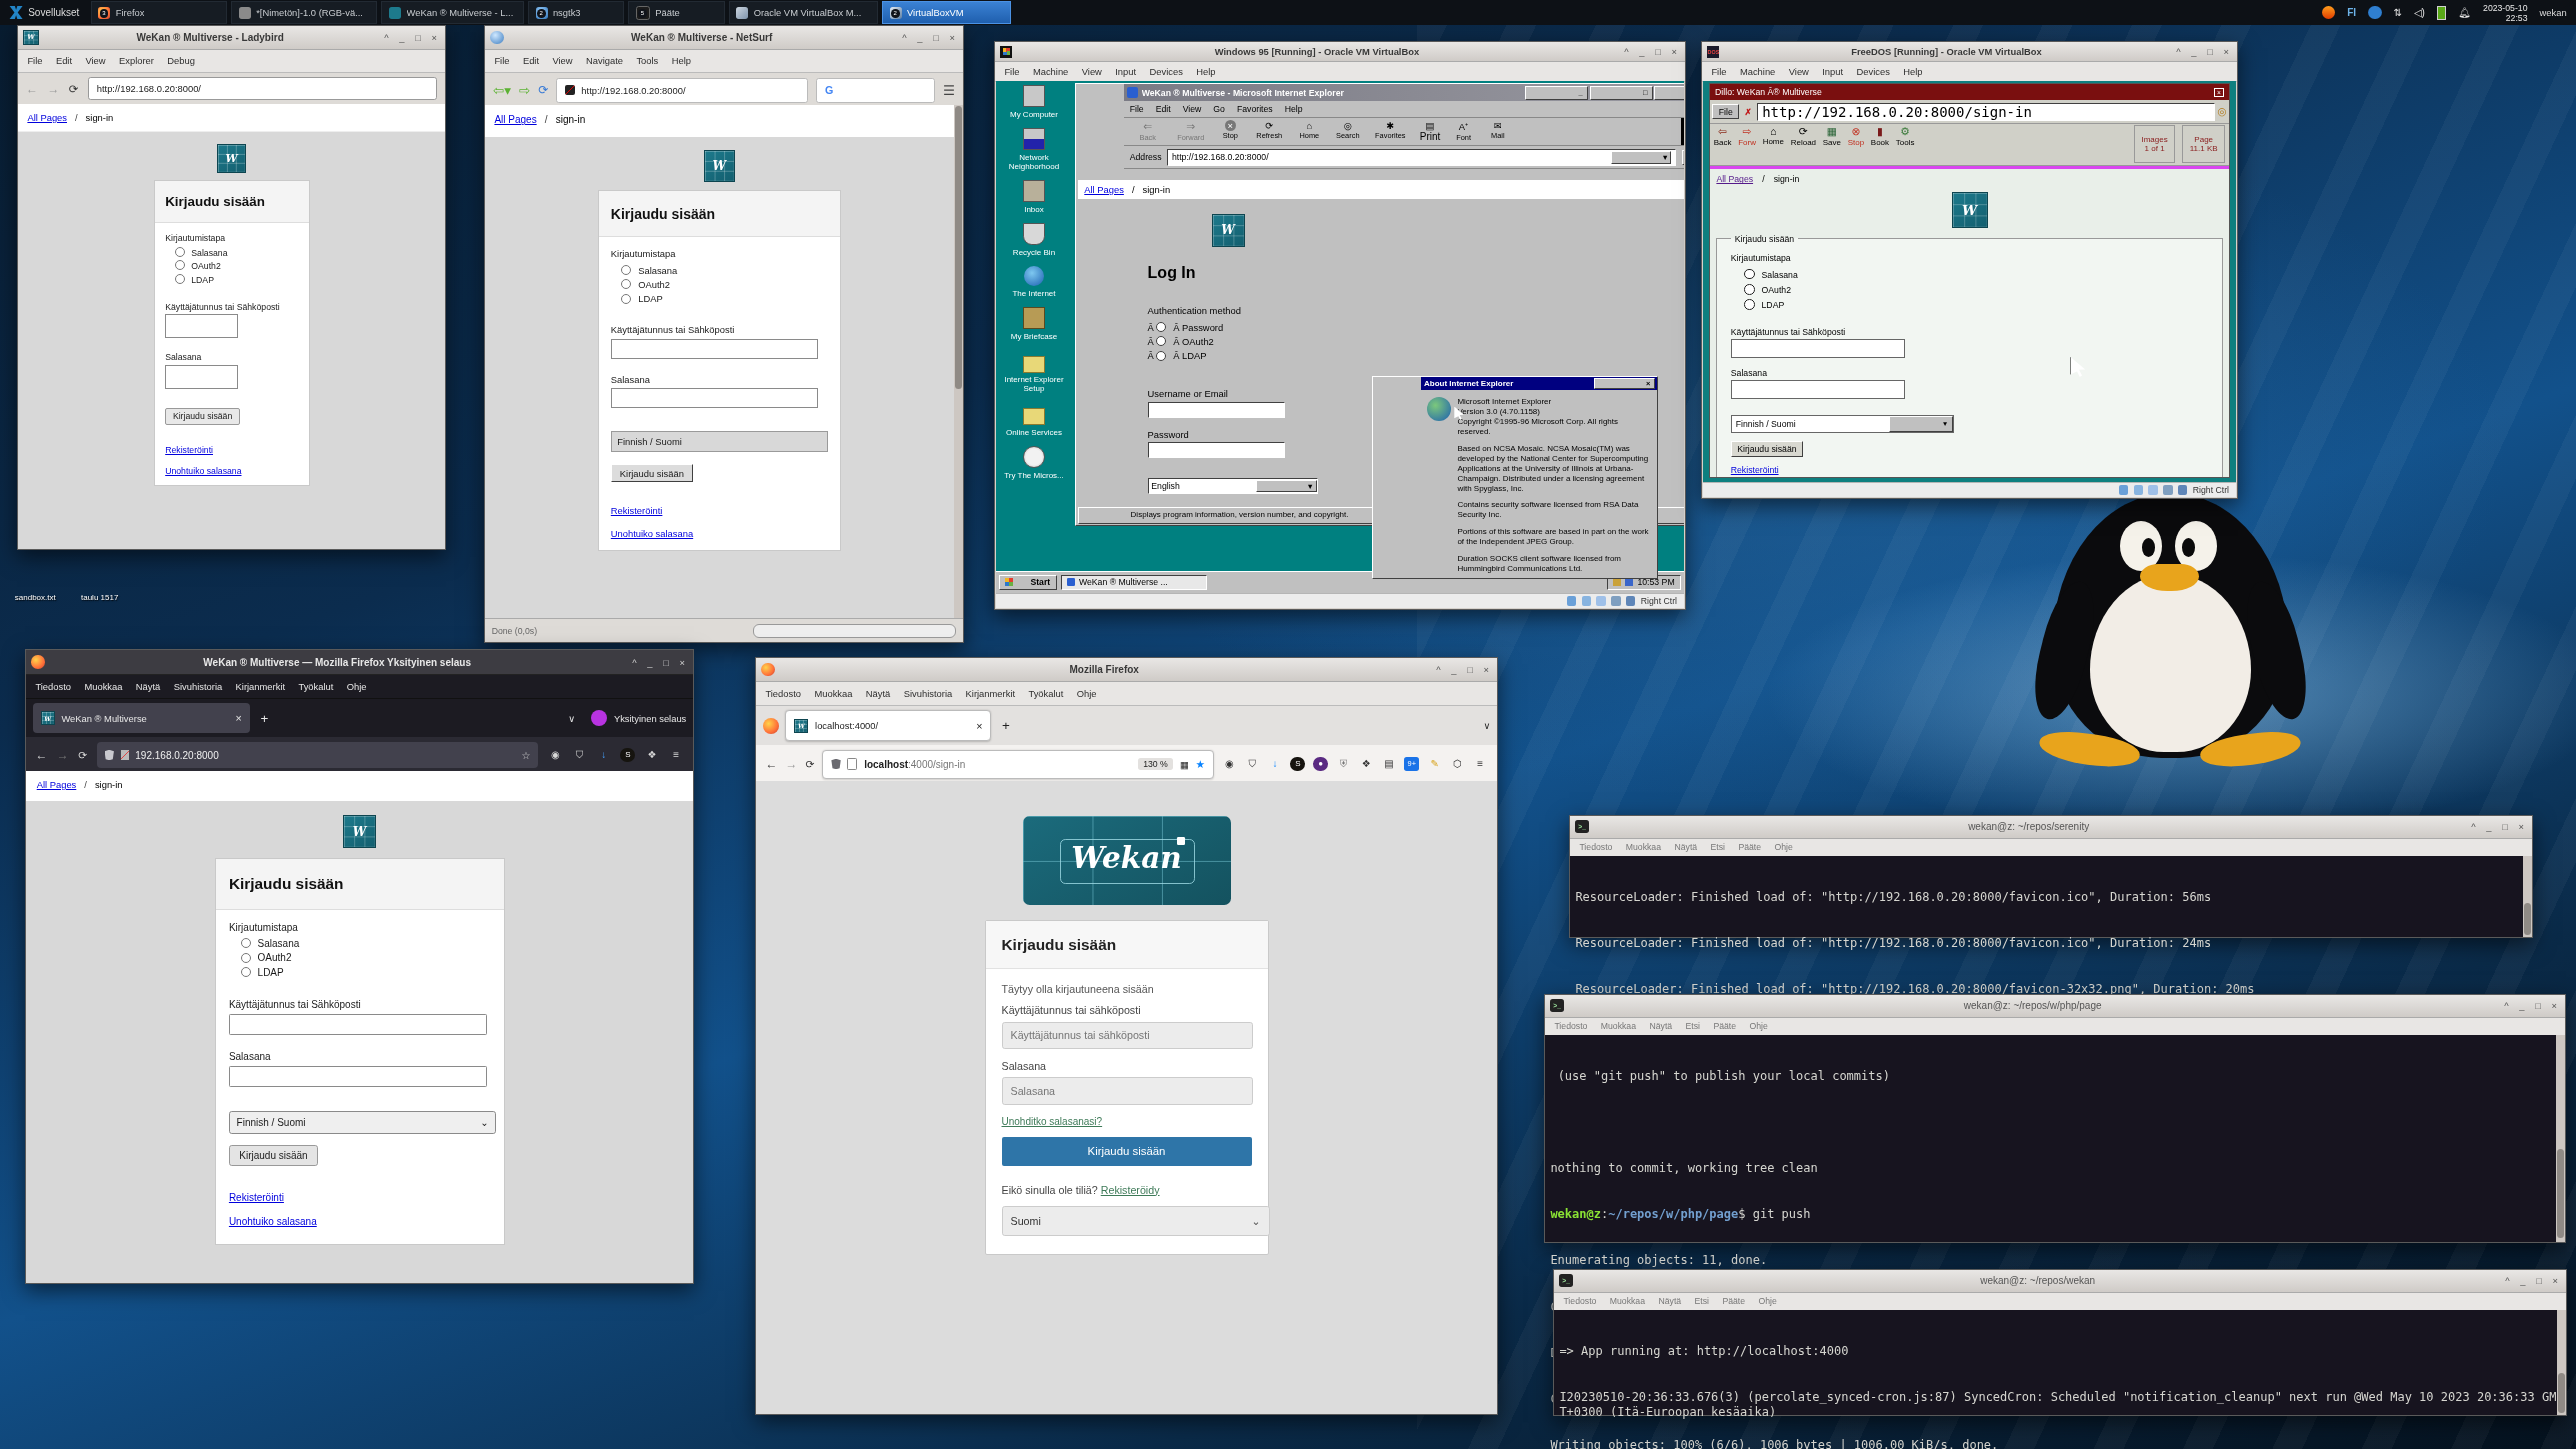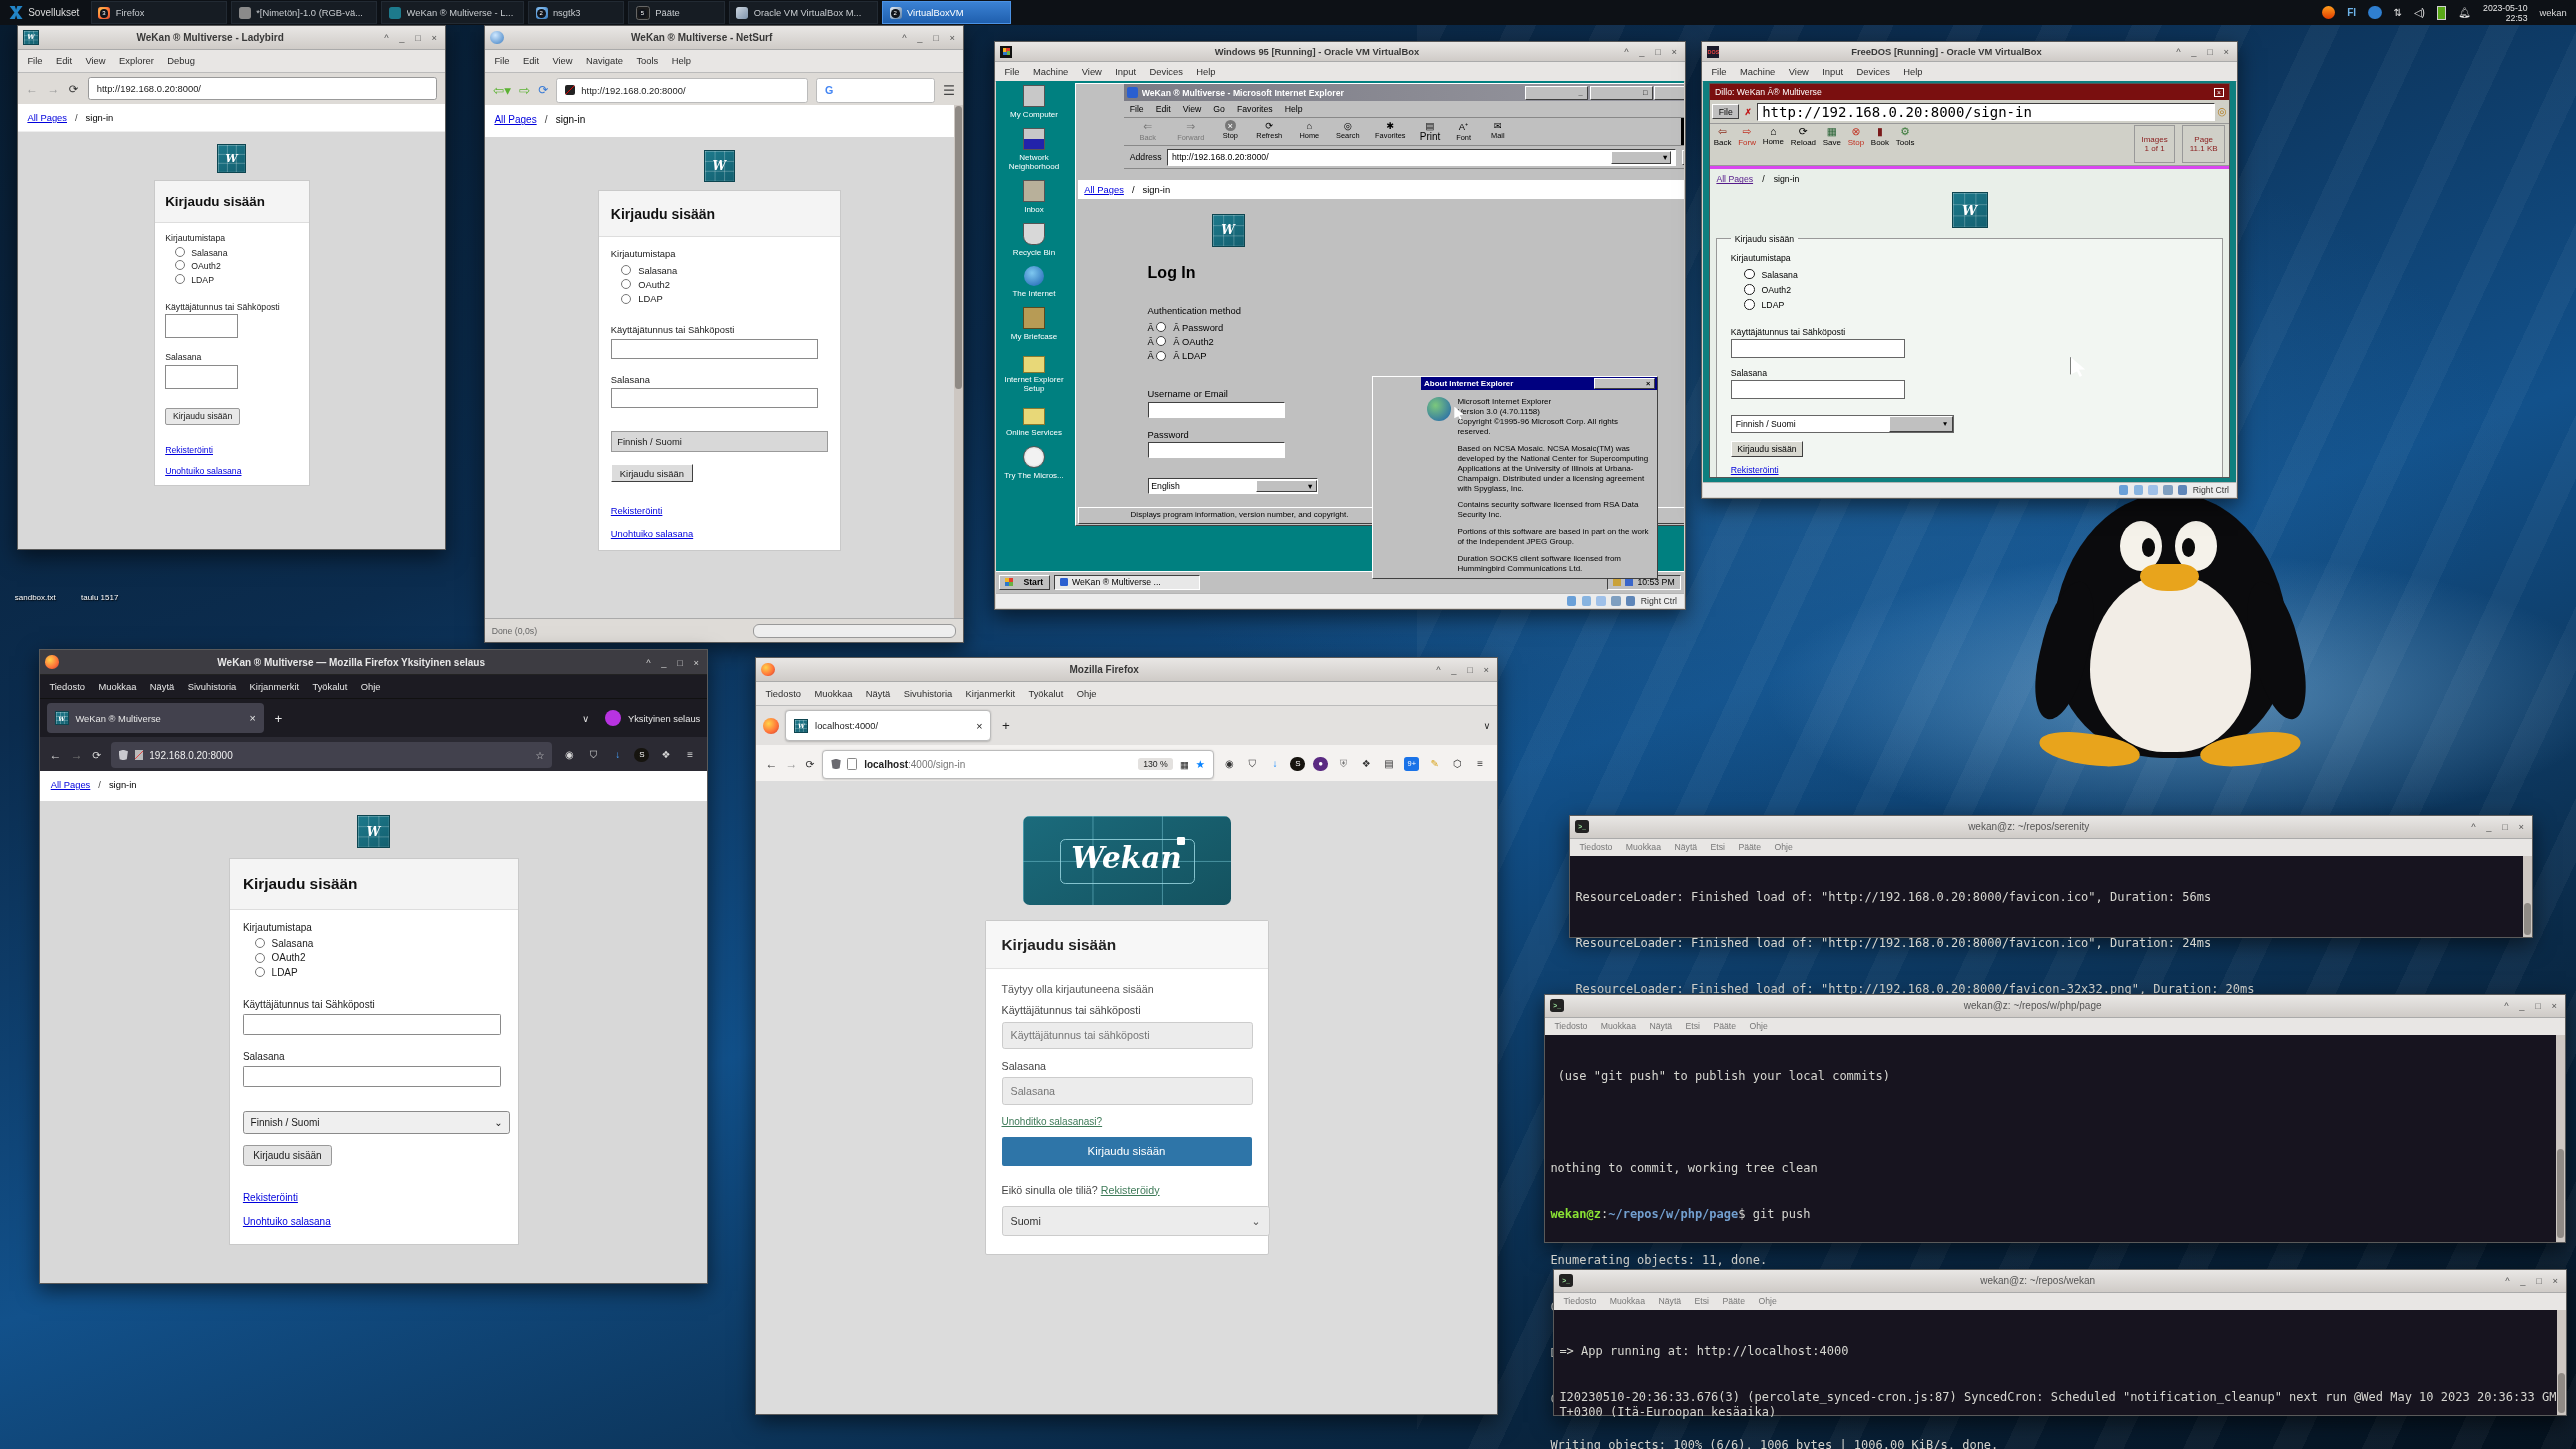--- a/index.html
+++ b/index.html
@@ -486,21 +486,21 @@
           <div style="margin-bottom:6.7px">Based on NCSA Mosaic. NCSA Mosaic(TM) was developed by the National Center for Supercomputing Applications at the University of Illinois at Urbana-Champaign. Distributed under a licensing agreement with Spyglass, Inc.</div>
           <div style="margin-bottom:6.7px">Contains security software licensed from RSA Data Security Inc.</div>
           <div style="margin-bottom:6.7px">Portions of this software are based in part on the work of the Independent JPEG Group.</div>
           <div>Duration SOCKS client software licensed from Hummingbird Communications Ltd.</div>
         </div>
       </div>
       <div class="mcursor" style="position:absolute;left:81px;top:29.5px;width:9.4px;height:13.4px"></div>
     </div>
 
     <div class="bevout" style="position:absolute;left:0;bottom:0;right:0;height:21.5px;border-right:none;border-left:none;border-bottom:none;display:flex;align-items:center;gap:4px;padding:0 2.7px">
-      <span class="bevout" style="display:flex;align-items:center;gap:10px;padding:1.3px 5.4px;font-weight:bold;font-size:8.7px">
+      <span class="bevout" style="display:flex;align-items:center;gap:17px;padding:1.3px 5.4px;font-weight:bold;font-size:8.7px">
         <span style="width:8px;height:8px;background:conic-gradient(#e53e30 0 25%,#6ab043 0 50%,#2e78c9 0 75%,#f3b521 0)"></span>
         <span>Start</span>
         </span>
       <span class="bevin" style="display:flex;align-items:center;gap:4px;padding:1.3px 5.4px;font-size:8.7px;background:#e8e8e8;width:134px">
         <span style="width:8px;height:8px;background:#2a5fd0;border-radius:1.3px"></span>
         <span style="white-space:nowrap;overflow:hidden">WeKan ® Multiverse ...</span>
         </span>
       <span class="bevin" style="margin-left:auto;display:flex;align-items:center;gap:4px;padding:1.3px 5.4px;font-size:8.7px;background:#c0c0c0">
         <span style="width:8px;height:8px;background:#caa23a"></span>
         <span style="width:8px;height:8px;background:#3a66ca"></span>
@@ -626,21 +626,21 @@
   <div class="vboxstatus" style="position:absolute;left:1.3px;right:1.3px;bottom:1.3px;height:13.4px">
     <span class="dot" style="background:#6aa0d8"></span>
     <span class="dot" style="background:#88b4e0"></span>
     <span class="dot" style="background:#9fc0e8"></span>
     <span class="dot" style="background:#7f9fc0"></span>
     <span class="dot" style="background:#5f86b8"></span>
     <span>Right Ctrl</span>
   </div>
 </div>
 
-<div class="win" style="left:39px;top:649px;width:667px;height:633px;z-index:8;background:#1c1b22">
+<div class="win" style="left:25px;top:649px;width:667px;height:633px;z-index:8;background:#1c1b22">
   <div class="gtkbar dark" style="height:24px">
     <span class="wic" style="background:radial-gradient(circle at 35% 35%,#ffd24a,#ff7139 60%,#c23c2a);border-radius:50%"></span>
     <span class="t">WeKan ® Multiverse — Mozilla Firefox Yksityinen selaus</span>
     <span class="winbtns">
         <span>^</span>
         <span>_</span>
         <span>□</span>
         <span>×</span>
       </span>
   </div>

